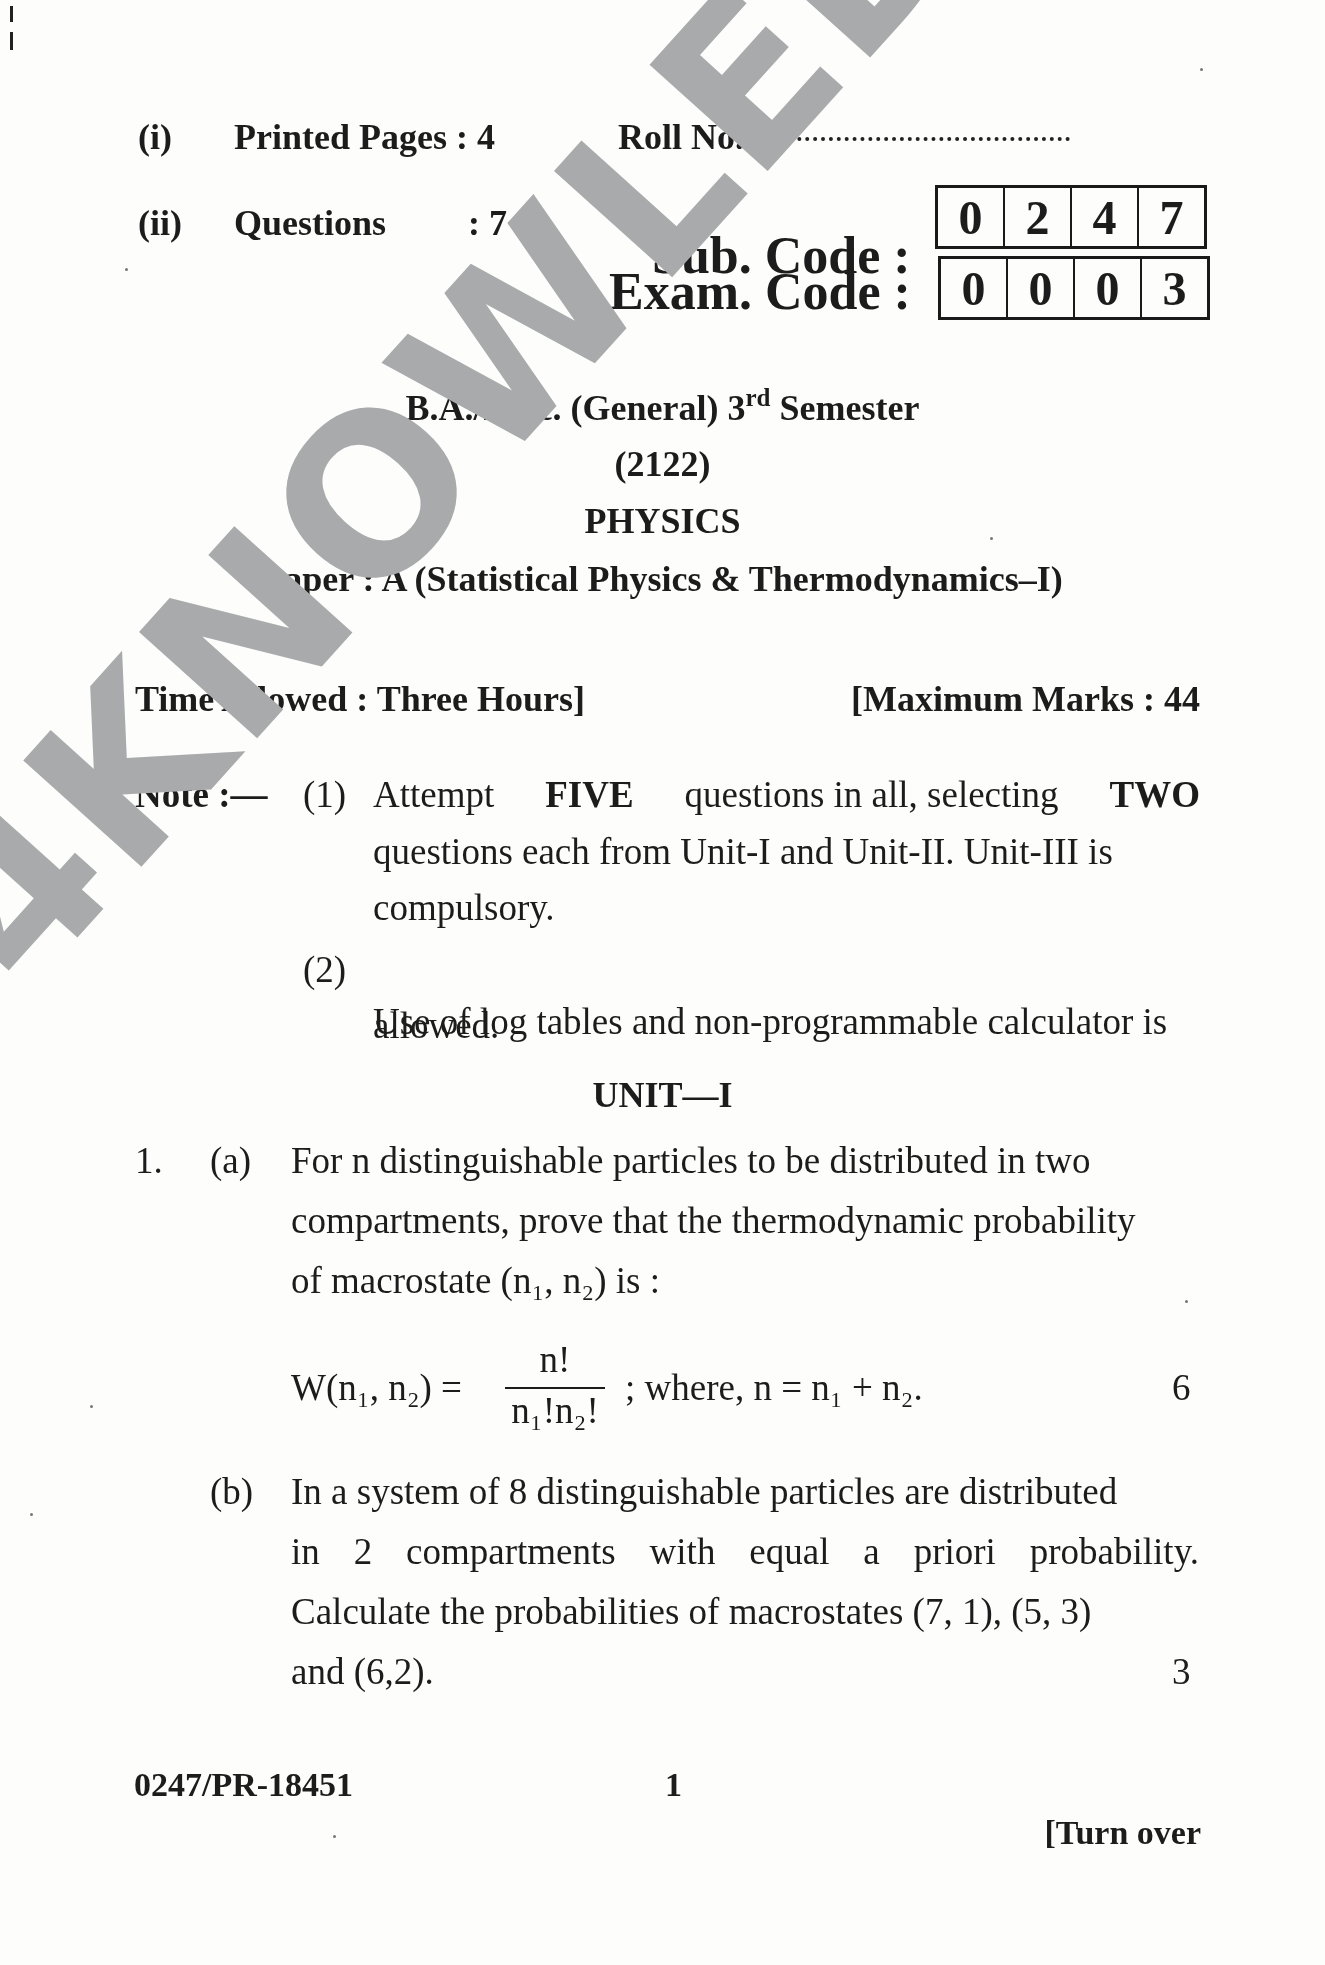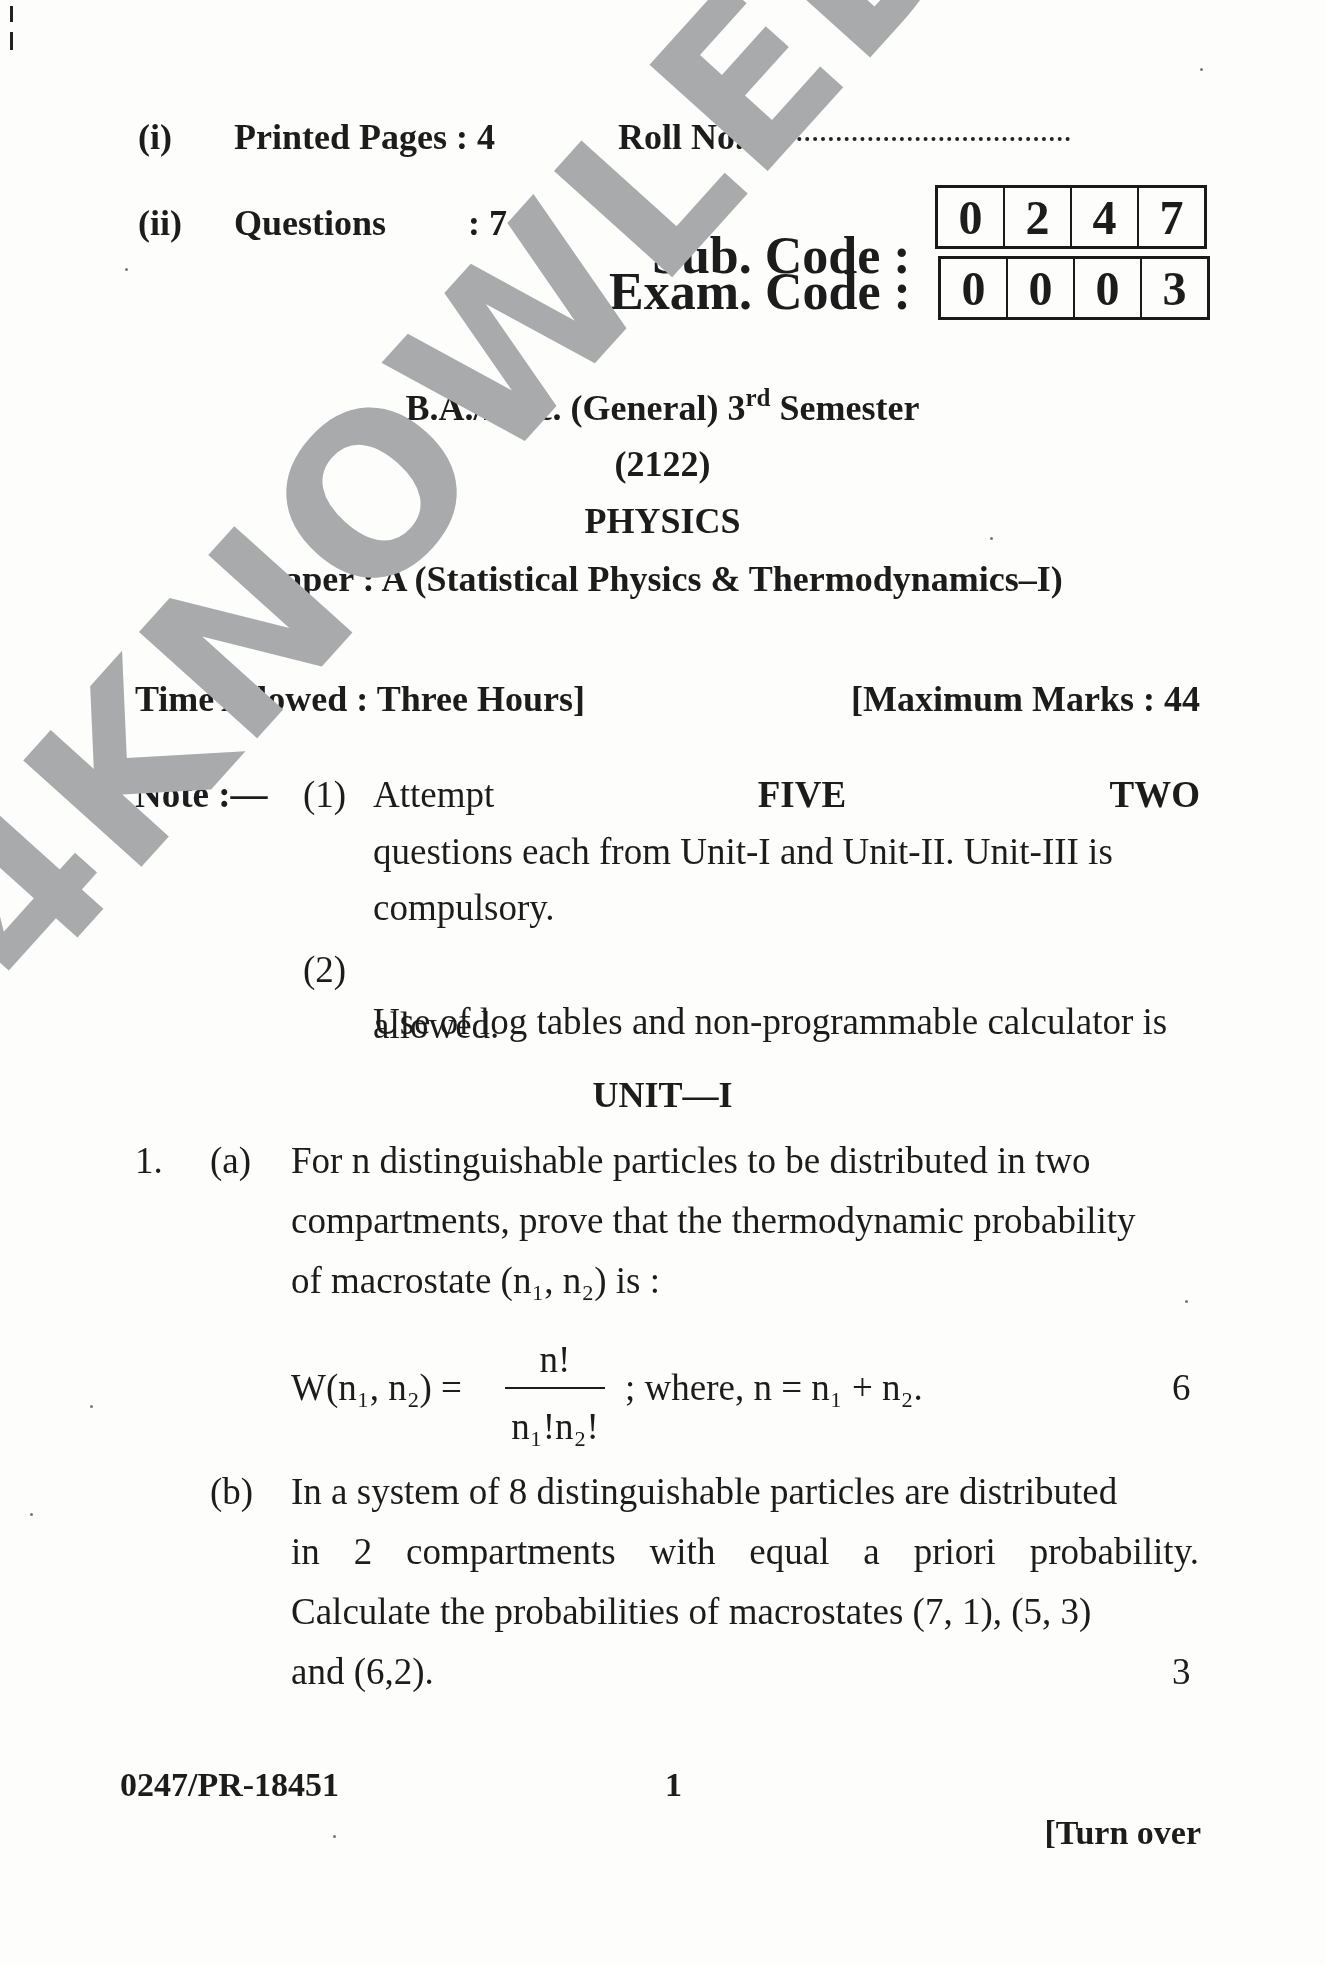--- a/index.html
+++ b/index.html
@@ -21,21 +21,21 @@
     font-size: 48px; font-weight: bold;
   }
   .codebox .cell:last-child { border-right: none; }
   .center { left: 0; width: 1325px; text-align: center; }
   .para { font-size: 37px; }
   .justify { text-align: justify; text-align-last: justify; white-space: normal; }
   sup.s { font-size: 25px; vertical-align: 14px; }
   .frac { position: absolute; display: flex; flex-direction: column; align-items: center; }
   .frac .num { font-size: 37px; padding-bottom: 6px; }
   .frac .bar { width: 100px; border-top: 2px solid #1c1c1c; }
-  .frac .den { font-size: 37px; padding-top: 16px; }
+  .frac .den { font-size: 37px; padding-top: 0; }
   .watermark {
     position: absolute; left: -140px; top: 940px;
     font-family: "DejaVu Sans", sans-serif; font-weight: bold;
     font-size: 218px; letter-spacing: 4px; color: #a9aaac;
     transform: rotate(-48deg); transform-origin: left center;
     white-space: nowrap; opacity: 1; pointer-events: none;
   }
   .wm-text { -webkit-text-stroke: 0; }
   .dot { position: absolute; width: 3px; height: 3px; background: #777; border-radius: 50%; }
   .rollline { display: inline-block; border-bottom: 4px dotted #222; width: 320px; vertical-align: 8px; margin-left: 6px; }
@@ -82,20 +82,21 @@
 <div class="abs center b t36" style="top:558px;">Paper : A (Statistical Physics &amp; Thermodynamics–I)</div>
 
 <div class="abs b t36" style="left:135px;top:678px;">Time Allowed : Three Hours]</div>
 <div class="abs b t36" style="right:125px;top:678px;">[Maximum Marks : 44</div>
 
 <div class="abs b para" style="left:135px;top:773px;">Note :—</div>
 <div class="abs para" style="left:303px;top:773px;">(1)</div>
 <div class="abs para" style="left:373px;top:773px;width:827px;display:flex;justify-content:space-between;">
   <span>Attempt</span>
   <span class="b">FIVE</span>
+  <span>questions in all, selecting</span>
   <span class="b">TWO</span>
 </div>
 <div class="abs para" style="left:373px;top:830px;">questions each from Unit-I and Unit-II. Unit-III is</div>
 <div class="abs para" style="left:373px;top:886px;">compulsory.</div>
 
 <div class="abs para" style="left:303px;top:948px;">(2)</div>
 <div class="abs para" style="left:373px;top:1000px;">Use of log tables and non-programmable calculator is</div>
 <div class="abs para" style="left:373px;top:1004px;">allowed.</div>
 
 <div class="abs center b t36" style="top:1074px;">UNIT—I</div>
@@ -115,21 +116,21 @@
 <div class="abs para" style="left:625px;top:1366px;">; where, n = n₁ + n₂.</div>
 <div class="abs para" style="left:1172px;top:1366px;">6</div>
 
 <div class="abs para" style="left:210px;top:1470px;">(b)</div>
 <div class="abs para" style="left:291px;top:1470px;">In a system of 8 distinguishable particles are distributed</div>
 <div class="abs para justify" style="left:291px;top:1530px;width:908px;">in 2 compartments with equal a priori probability.</div>
 <div class="abs para" style="left:291px;top:1590px;">Calculate the probabilities of macrostates (7, 1), (5, 3)</div>
 <div class="abs para" style="left:291px;top:1650px;">and (6,2).</div>
 <div class="abs para" style="left:1172px;top:1650px;">3</div>
 
-<div class="abs b t34" style="left:120px;top:1766px;text-align:right;">0247/PR-18451</div>
+<div class="abs b t34" style="left:134px;top:1766px;text-align:right;">0247/PR-18451</div>
 <div class="abs b t34" style="left:665px;top:1766px;">1</div>
 <div class="abs b t34" style="right:124px;top:1766px;margin-top:48px;">[Turn over</div>
 
 <div class="dot" style="left:125px;top:268px;"></div>
 <div class="dot" style="left:28px;top:920px;"></div>
 <div class="dot" style="left:90px;top:1405px;"></div>
 <div class="dot" style="left:30px;top:1513px;"></div>
 <div class="dot" style="left:333px;top:1835px;"></div>
 <div class="dot" style="left:1200px;top:68px;"></div>
 <div class="dot" style="left:990px;top:537px;"></div>

